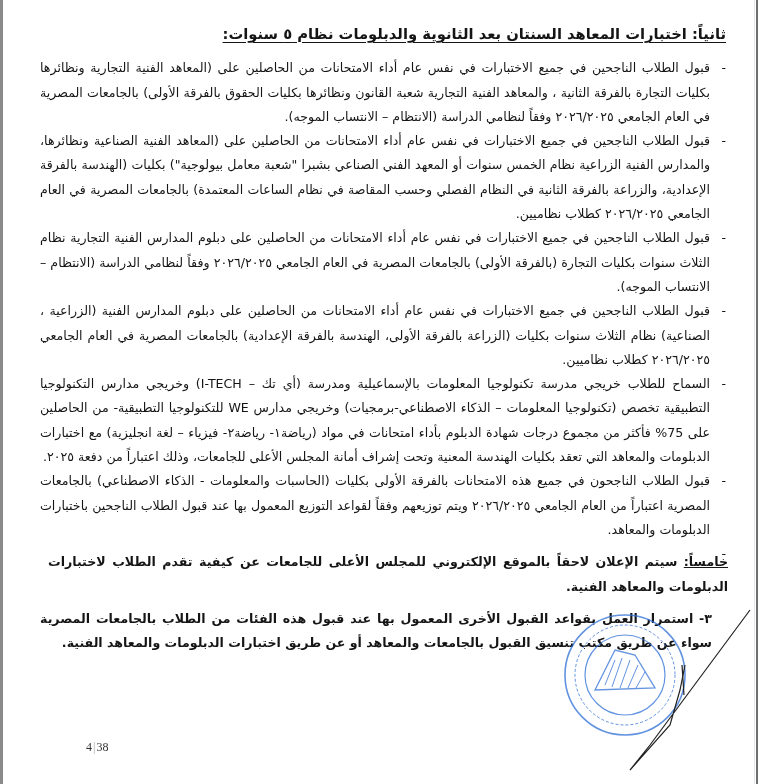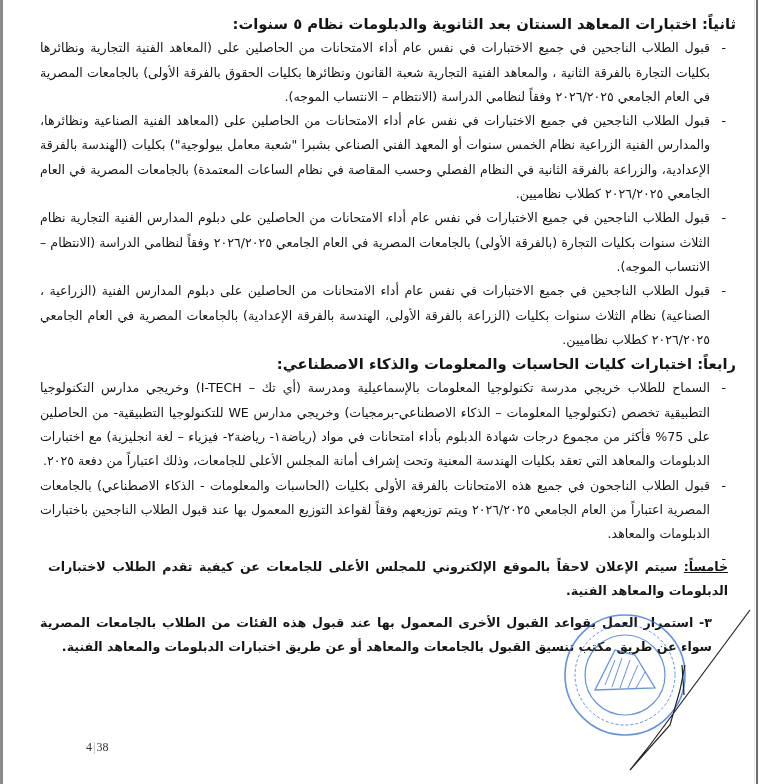--- a/index.html
+++ b/index.html
@@ -11,22 +11,22 @@
   }
   .edge-left { position:absolute; left:0; top:0; width:3px; height:784px; background:#8a8a8a; }
   .edge-right { position:absolute; right:0; top:0; width:5px; height:784px; background:#ffffff; border-left:2px solid #6f6f6f; box-sizing:border-box; }
   .edge-right-inner { position:absolute; right:6px; top:0; width:1px; height:784px; background:#e3e8ee; }
   .page {
     position:absolute; left:40px; top:12px; width:696px;
     direction:rtl; text-align:justify;
     font-size:12.6px; line-height:24.3px;
   }
   .heading {
-    font-weight:bold; text-underline-offset:3px;
-    margin:0; padding-right:0;
+    font-weight:bold; text-decoration:underline; text-underline-offset:3px;
+    margin:10px; padding-right:0;
   }
   .bullet { position:relative; padding-right:26px; margin:0; }
   .bullet .dash { position:absolute; right:10px; top:0; }
   .para { margin:0; font-weight:bold; }
   .para.indent { padding-right:24px; }
   .item5 { margin:8px; font-weight:bold; }
   .u { text-decoration:underline; }
   .footer {
     position:absolute; left:86px; top:740px;
     font-family:"Liberation Serif", serif; font-size:12px; color:#333;text-align:right;
@@ -44,21 +44,20 @@
 
 <div class="page">
 
   <h3 class="heading">ثانياً: اختبارات المعاهد السنتان بعد الثانوية والدبلومات نظام ٥ سنوات:</h3>
   <p class="bullet"><span class="dash">-</span><span>قبول الطلاب الناجحين في جميع الاختبارات في نفس عام أداء الامتحانات من الحاصلين على (المعاهد الفنية التجارية ونظائرها بكليات التجارة بالفرقة الثانية ، والمعاهد الفنية التجارية شعبة القانون ونظائرها بكليات الحقوق بالفرقة الأولى) بالجامعات المصرية في العام الجامعي ٢٠٢٦/٢٠٢٥ وفقاً لنظامي الدراسة (الانتظام – الانتساب الموجه).</span></p>
   <p class="bullet"><span class="dash">-</span><span>قبول الطلاب الناجحين في جميع الاختبارات في نفس عام أداء الامتحانات من الحاصلين على (المعاهد الفنية الصناعية ونظائرها، والمدارس الفنية الزراعية نظام الخمس سنوات أو المعهد الفني الصناعي بشبرا "شعبة معامل بيولوجية") بكليات (الهندسة بالفرقة الإعدادية، والزراعة بالفرقة الثانية في النظام الفصلي وحسب المقاصة في نظام الساعات المعتمدة) بالجامعات المصرية في العام الجامعي ٢٠٢٦/٢٠٢٥ كطلاب نظاميين.</span></p>
 
   <p class="bullet"><span class="dash">-</span><span>قبول الطلاب الناجحين في جميع الاختبارات في نفس عام أداء الامتحانات من الحاصلين على دبلوم المدارس الفنية التجارية نظام الثلاث سنوات بكليات التجارة (بالفرقة الأولى) بالجامعات المصرية في العام الجامعي ٢٠٢٦/٢٠٢٥ وفقاً لنظامي الدراسة (الانتظام – الانتساب الموجه).</span></p>
   <p class="bullet"><span class="dash">-</span><span>قبول الطلاب الناجحين في جميع الاختبارات في نفس عام أداء الامتحانات من الحاصلين على دبلوم المدارس الفنية (الزراعية ، الصناعية) نظام الثلاث سنوات بكليات (الزراعة بالفرقة الأولى، الهندسة بالفرقة الإعدادية) بالجامعات المصرية في العام الجامعي ٢٠٢٦/٢٠٢٥ كطلاب نظاميين.</span></p>
 
-  <h3 class="heading">رابعاً: اختبارات كليات الحاسبات والمعلومات والذكاء الاصطناعي:</h3>
   <p class="bullet"><span class="dash">-</span><span>السماح للطلاب خريجي مدرسة تكنولوجيا المعلومات بالإسماعيلية ومدرسة (أي تك – I-TECH) وخريجي مدارس التكنولوجيا التطبيقية تخصص (تكنولوجيا المعلومات – الذكاء الاصطناعي-برمجيات) وخريجي مدارس WE للتكنولوجيا التطبيقية- من الحاصلين على 75% فأكثر من مجموع درجات شهادة الدبلوم بأداء امتحانات في مواد (رياضة١- رياضة٢- فيزياء – لغة انجليزية) مع اختبارات الدبلومات والمعاهد التي تعقد بكليات الهندسة المعنية وتحت إشراف أمانة المجلس الأعلى للجامعات، وذلك اعتباراً من دفعة ٢٠٢٥.</span></p>
   <p class="bullet"><span class="dash">-</span><span>قبول الطلاب الناجحون في جميع هذه الامتحانات بالفرقة الأولى بكليات (الحاسبات والمعلومات - الذكاء الاصطناعي) بالجامعات المصرية اعتباراً من العام الجامعي ٢٠٢٦/٢٠٢٥ ويتم توزيعهم وفقاً لقواعد التوزيع المعمول بها عند قبول الطلاب الناجحين باختبارات الدبلومات والمعاهد.</span></p>
   <p class="bullet"><span class="dash">-</span></p>
 
   <p class="item5"><span class="u">خامساً:</span><span> سيتم الإعلان لاحقاً بالموقع الإلكتروني للمجلس الأعلى للجامعات عن كيفية تقدم الطلاب لاختبارات الدبلومات والمعاهد الفنية.</span></p>
 
   <p class="para indent"><span>٣-</span><span> استمرار العمل بقواعد القبول الأخرى المعمول بها عند قبول هذه الفئات من الطلاب بالجامعات المصرية سواء عن طريق مكتب تنسيق القبول بالجامعات والمعاهد أو عن طريق اختبارات الدبلومات والمعاهد الفنية.</span></p>
 </div>
 
 <svg class="stamp" viewBox="0 0 130 130">

